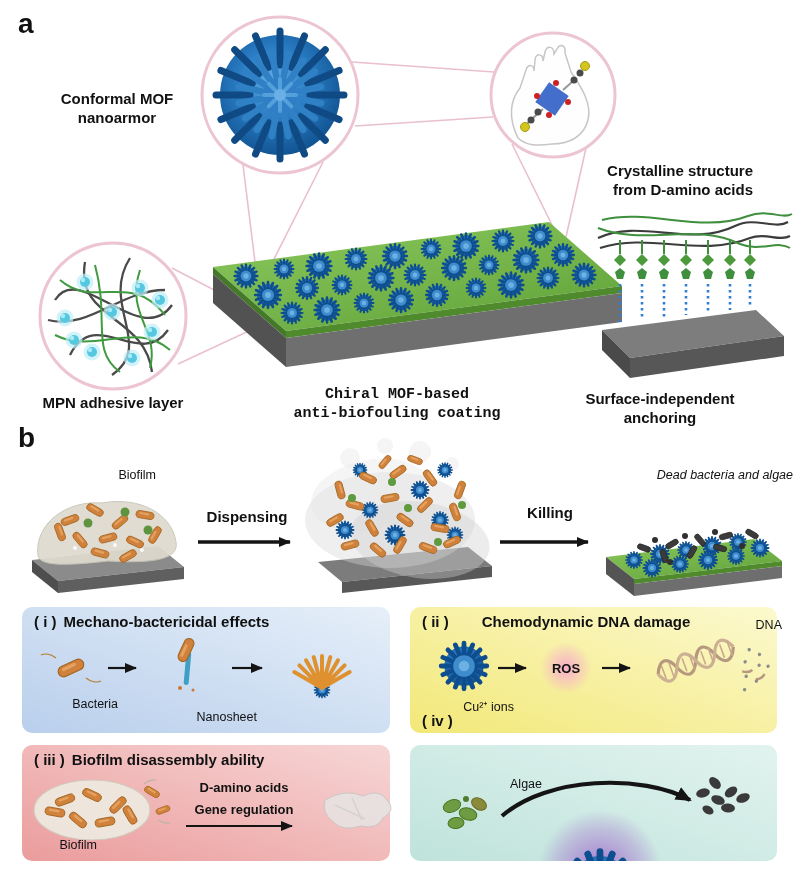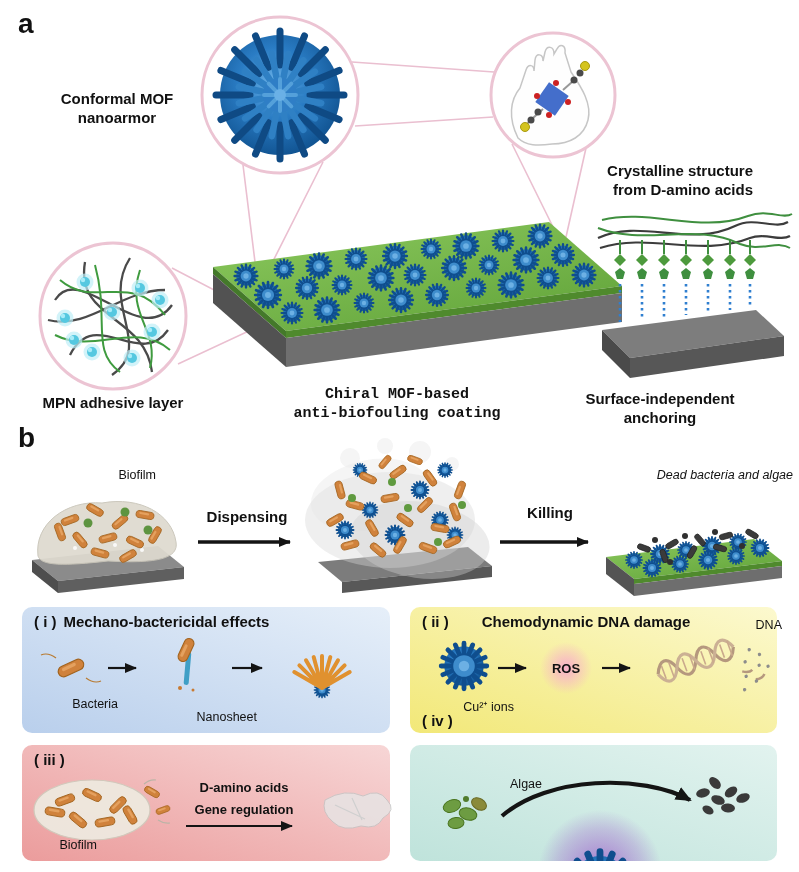--- a/index.html
+++ b/index.html
@@ -474,20 +474,21 @@
 <div class="btitle" style="left:422px;top:613px;gap:33px;">
   <span>( ii )</span>
   <span>Chemodynamic DNA damage</span>
 </div>
 <div class="t lab" style="left:414px;top:698px;width:100px;">Cu²⁺ ions</div>
 <div class="t sb" style="left:536px;top:661px;width:60px;">ROS</div>
 <div class="t lab" style="left:722px;top:618px;width:60px;">DNA</div>
 
 <div class="btitle" style="left:34px;top:751px;">
   <span>( iii )</span>
+  <span>Biofilm disassembly ability</span>
 </div>
 <div class="t lab" style="left:17px;top:838px;width:80px;">Biofilm</div>
 <div class="t sb" style="left:179px;top:780px;width:130px;">D-amino acids</div>
 <div class="t sb" style="left:174px;top:802px;width:140px;">Gene regulation</div>
 
 <div class="btitle" style="left:422px;top:712px;">
   <span>( iv )</span>
 </div>
 <div class="t lab" style="left:472px;top:777px;width:70px;">Algae</div>
 

